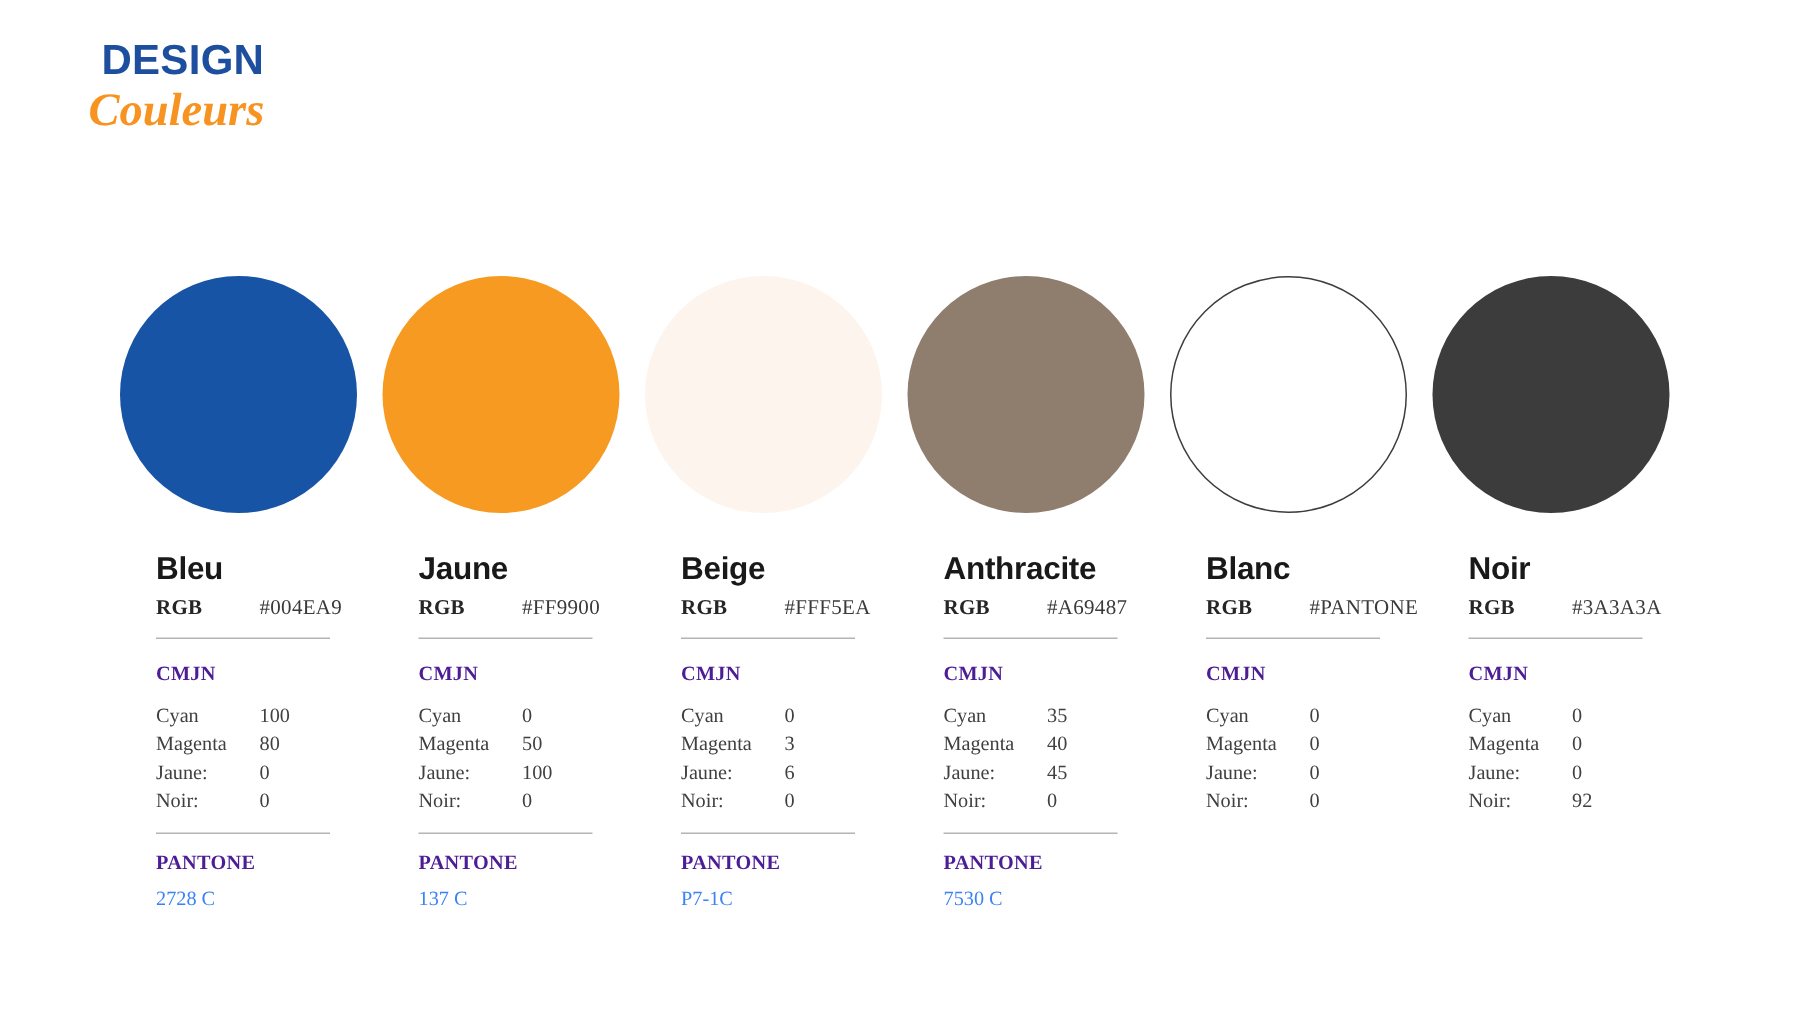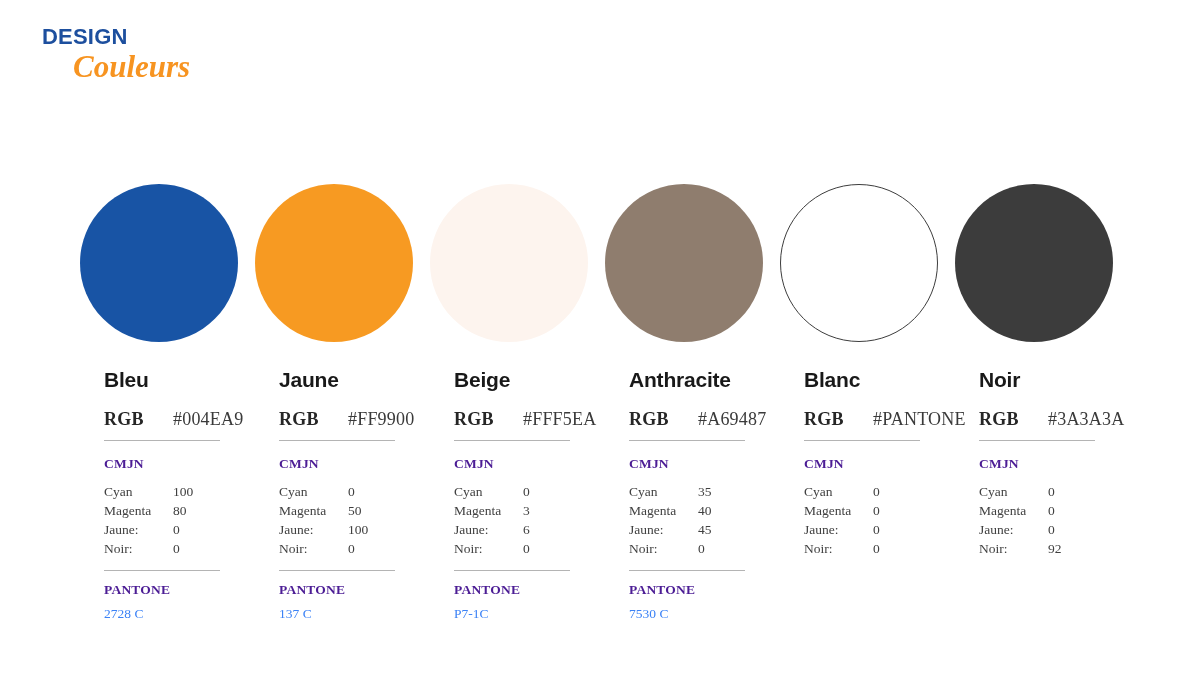--- a/index.html
+++ b/index.html
@@ -18,34 +18,35 @@
   
   .logo {
     position: absolute;
     left: 42px;
     top: 26px;
     line-height: 1;
   }
   .logo-design {
     font-family: "Liberation Sans", sans-serif;
     font-weight: bold;
-    font-size: 22px;
+    font-size: 28px;
     letter-spacing: 0.2px;
     color: #1D4F9E;
     display: block;
+    text-align: right;
   }
   .logo-couleurs {
     font-family: "Liberation Serif", serif;
     font-weight: bold;
     font-style: italic;
     font-size: 31px;
     color: #F79421;
     display: block;
     margin-top: 3px;
-    margin-left: 31px;
+    margin-left: 17px;
   }
 
   
   .palette {
     position: absolute;
     left: 80px;
     top: 184px;
     width: 1062px;
     display: flex;
     align-items: flex-start;
@@ -76,22 +77,22 @@
 
   .spec {
     margin-left: 24px;
     width: 116px;
     font-family: "Liberation Serif", serif;
     color: #333333;
   }
 
   .rgb-row {
     display: flex;
-    margin-top: 20px;
-    font-size: 18px;
+    margin-top: 9px;
+    font-size: 14px;
     line-height: 1;
   }
   .spec-key {
     font-weight: bold;
     width: 69px;
     flex: 0 0 69px;
     color: #262626;
     letter-spacing: 0.2px;
   }
   .spec-val {

